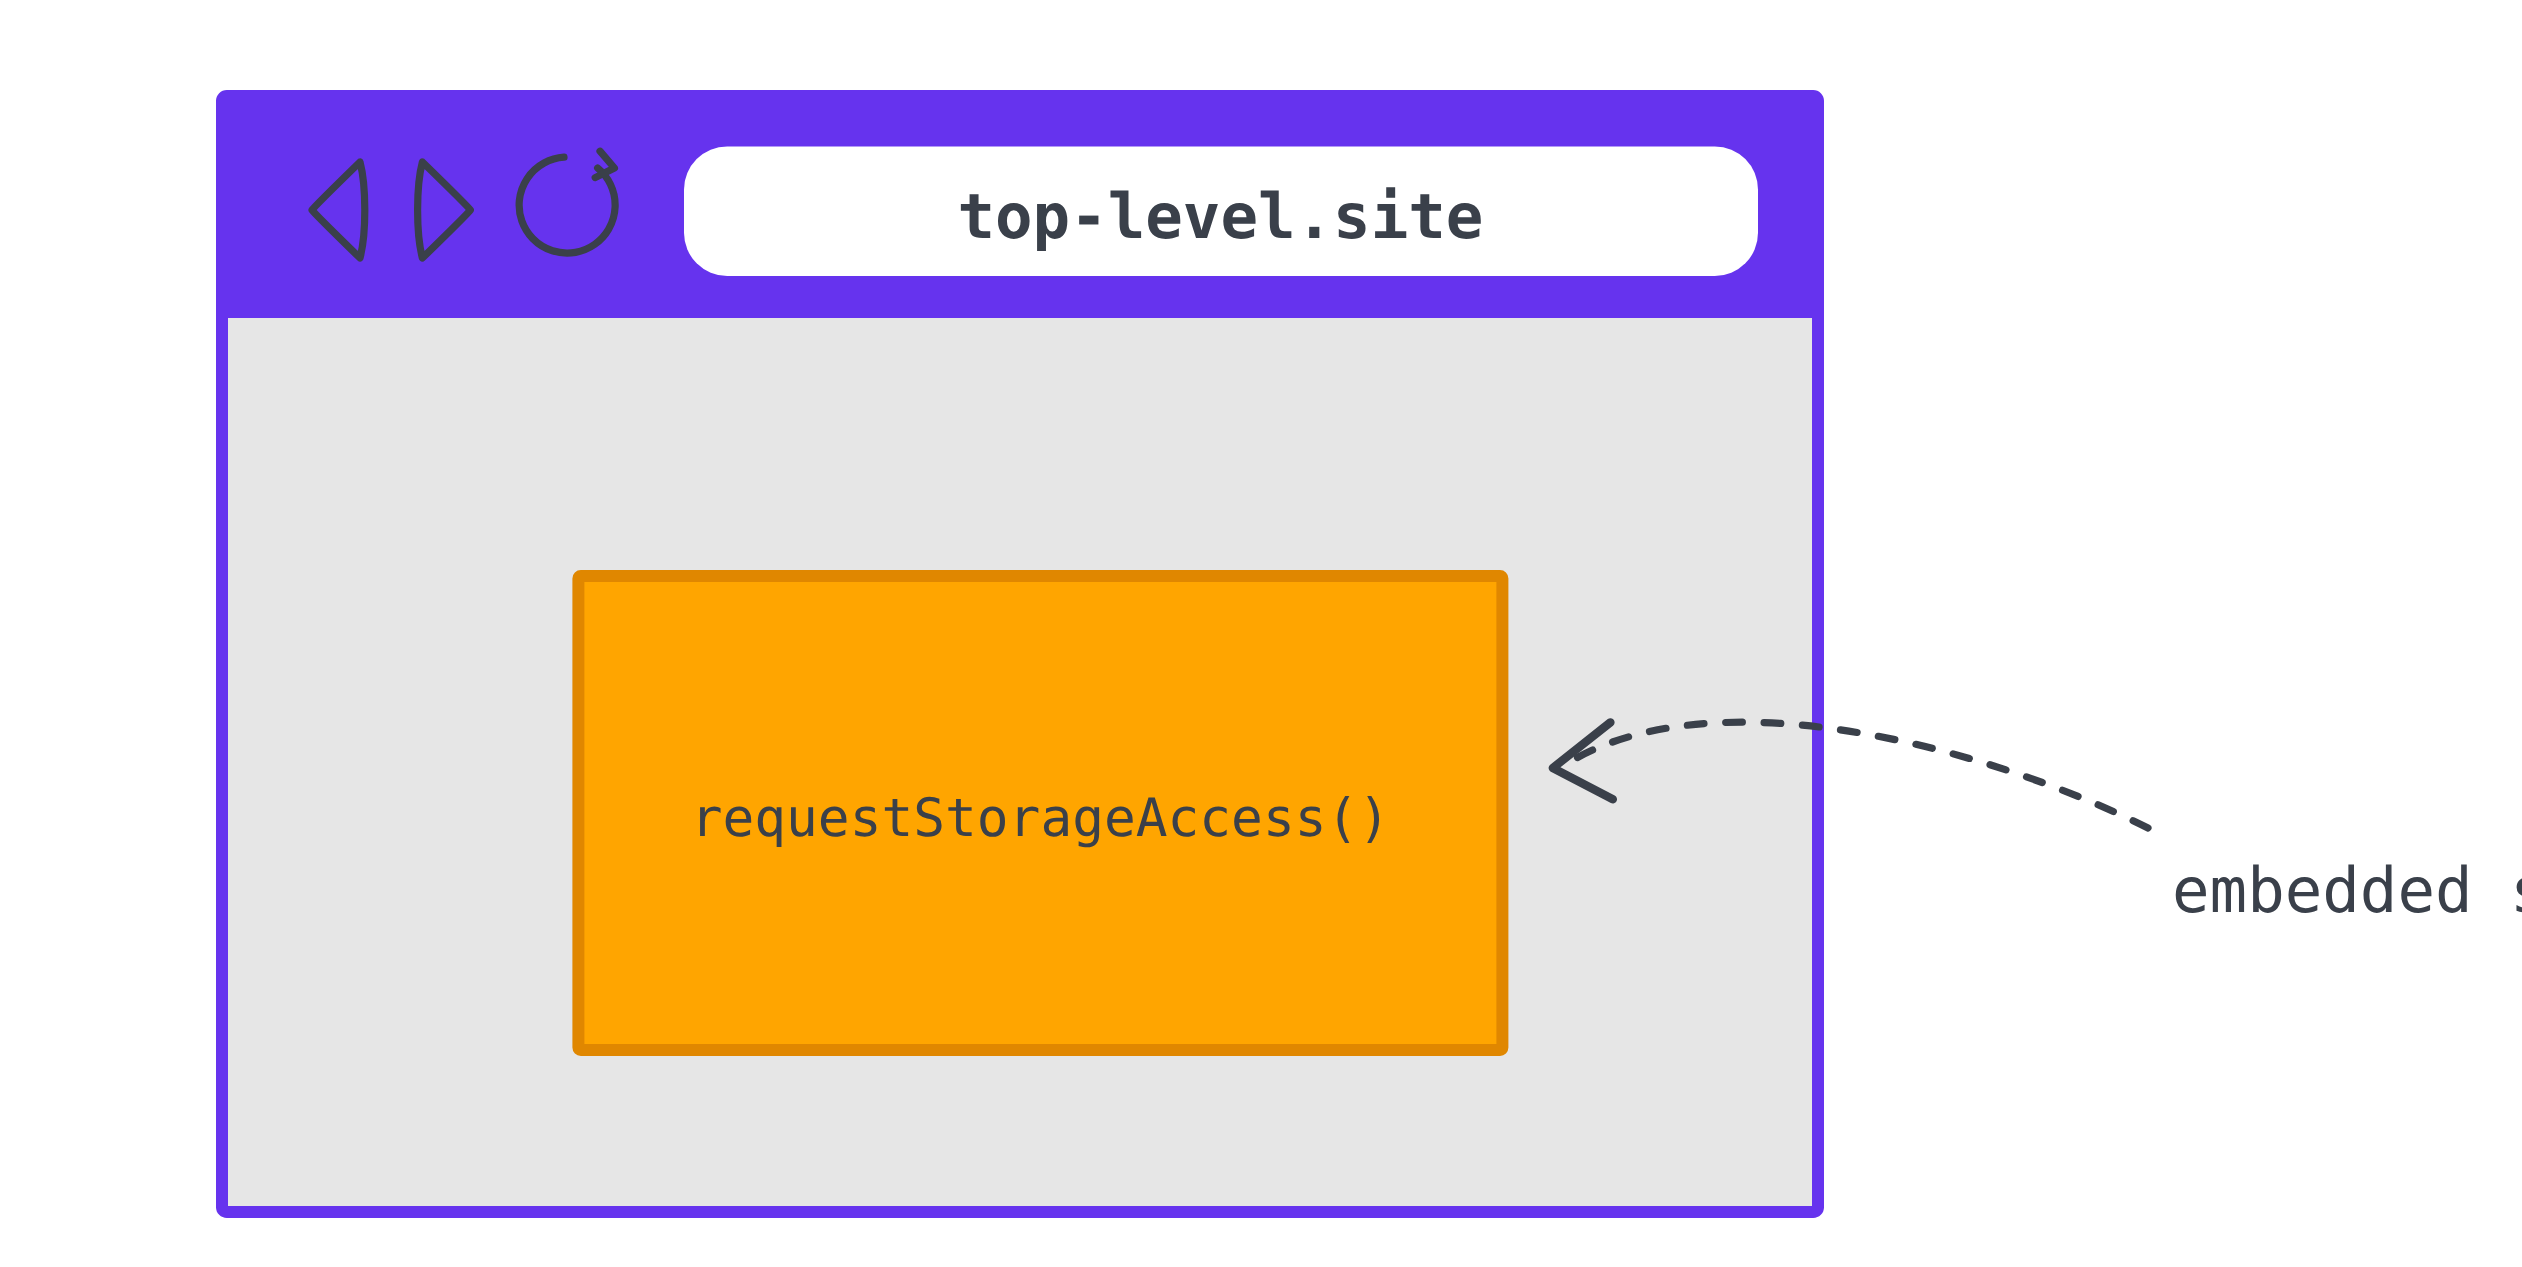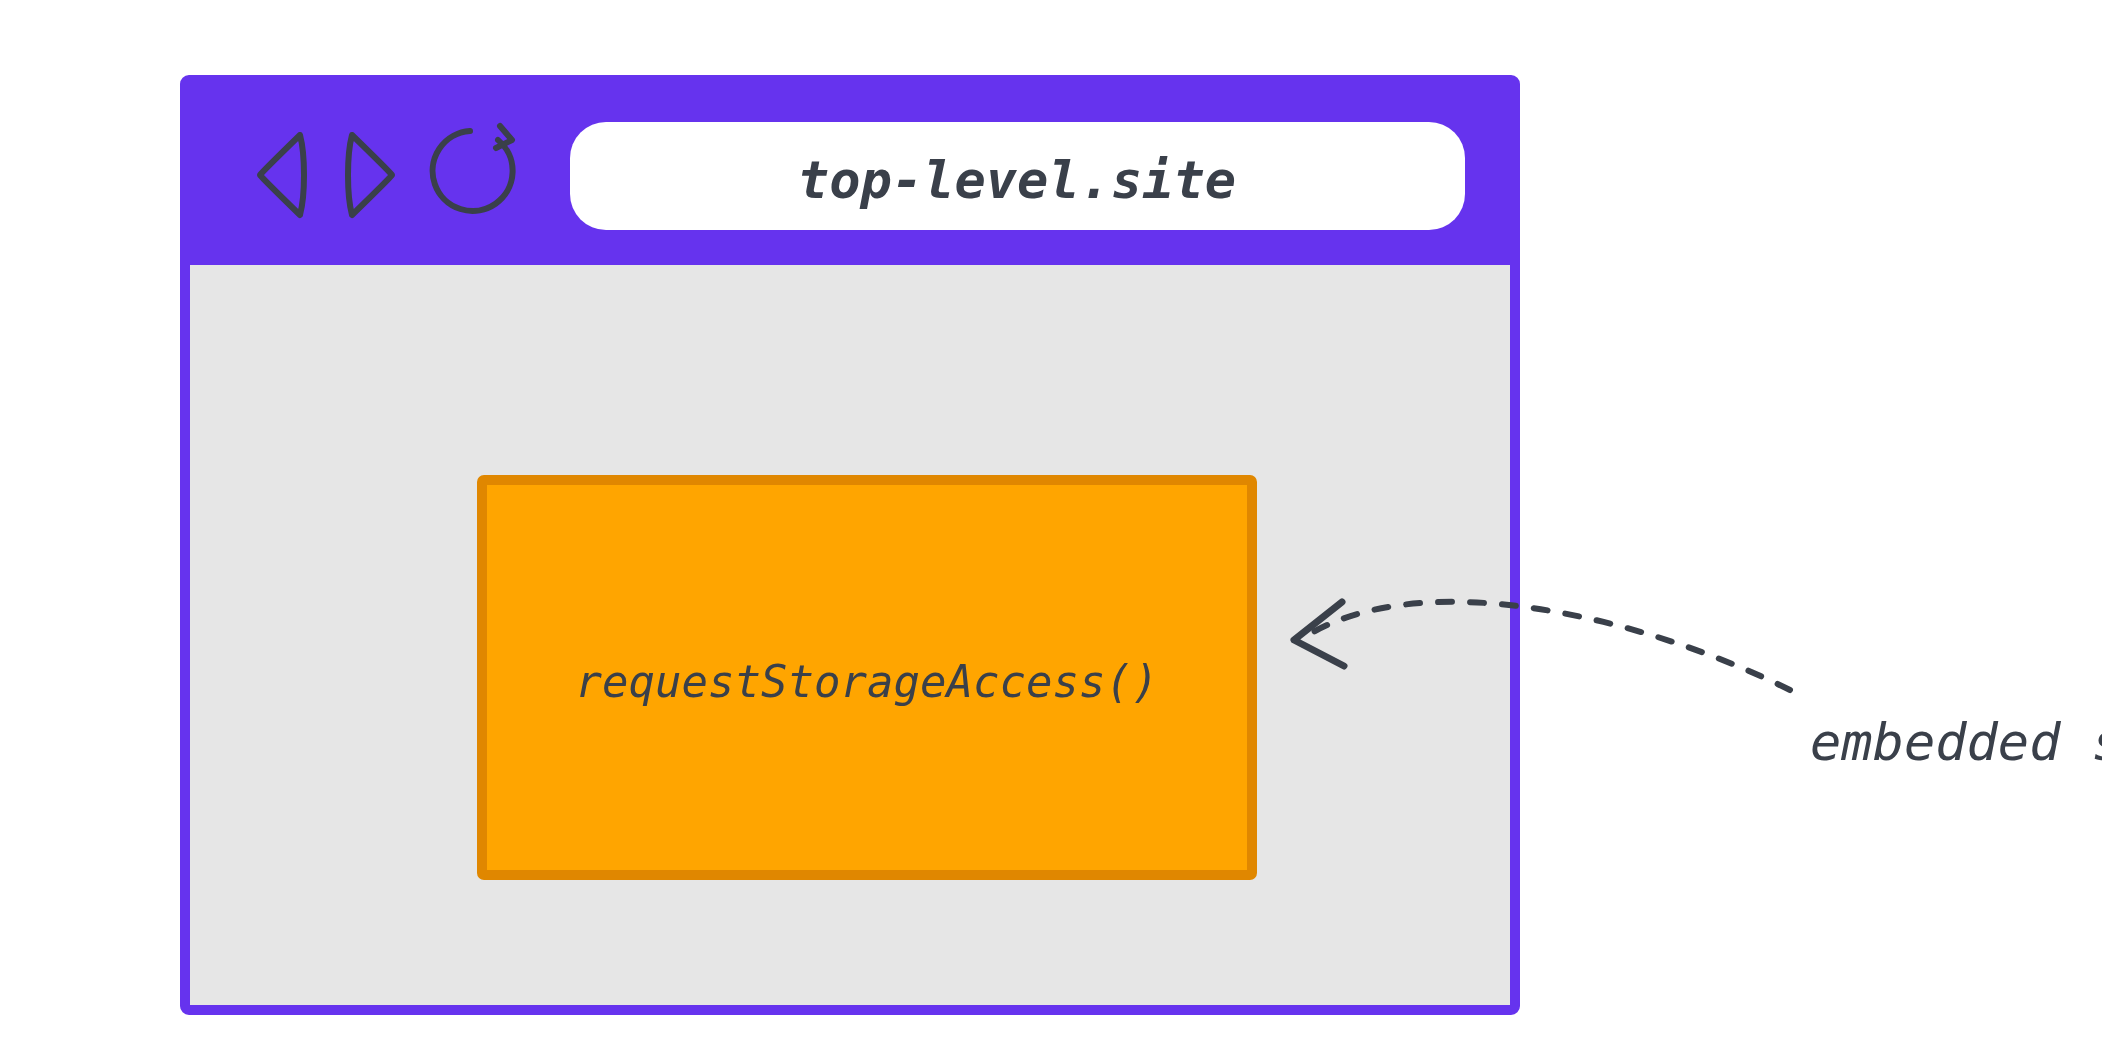--- a/index.html
+++ b/index.html
@@ -7,21 +7,20 @@
     padding: 0;
     width: 2102px;
     height: 1056px;
     background: #ffffff;
     font-family: ui-monospace, "SFMono-Regular", Menlo, Monaco, Consolas, monospace;
   }
   #stage {
     position: relative;
     width: 2102px;
     height: 748px;
-    font-style: italic;
   }
   svg {
     position: absolute;
     top: 0;
     left: 0;
   }
   .mono {
     font-family: ui-monospace, "SFMono-Regular", Menlo, Monaco, Consolas, monospace;
   }
 </style>

